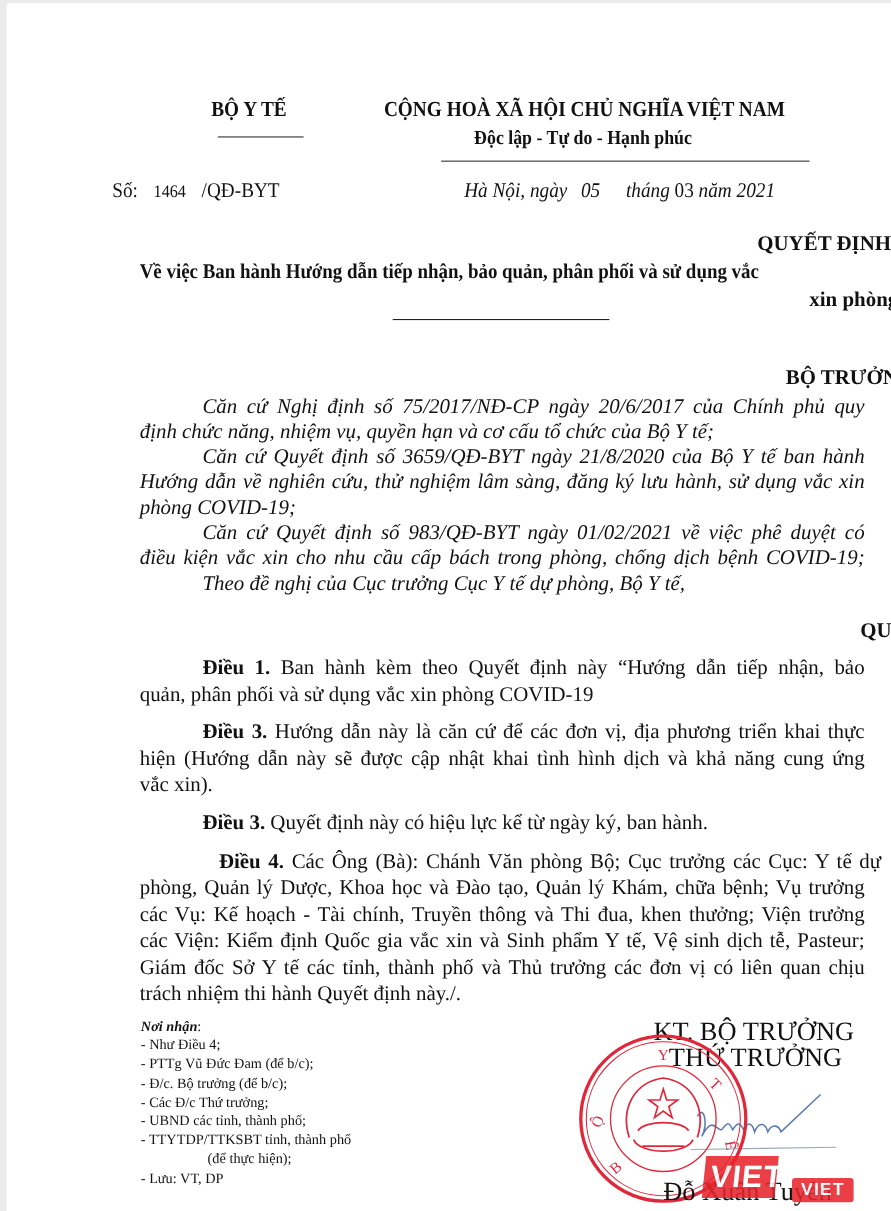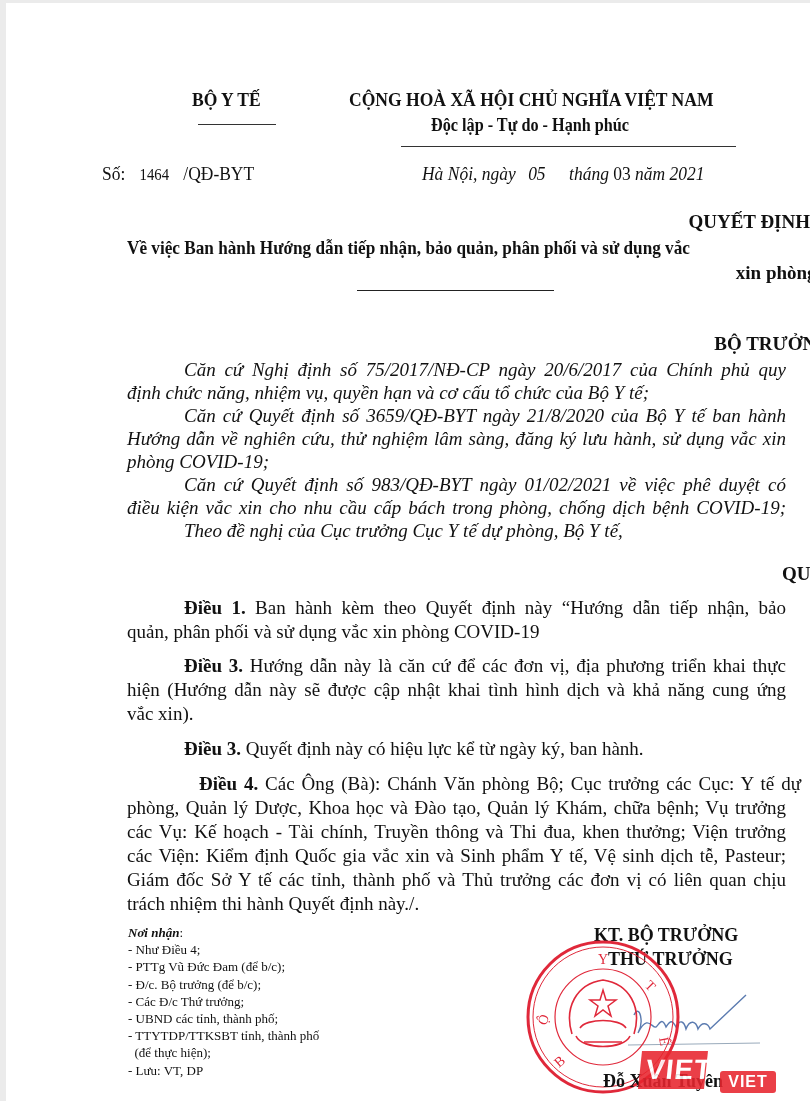--- a/index.html
+++ b/index.html
@@ -25,21 +25,21 @@
     .hdr2 { font-size: 18px; font-weight: bold; transform: scaleX(0.9); transform-origin: left top; }
     .rule { position: absolute; height: 1px; background: #333; }
 
     .body-line { position: absolute; font-size: 19px; line-height: 22px; white-space: nowrap; transform-origin: left top; }
     .justify { display: block; text-align: justify; text-align-last: justify; }
 
     .recips { position: absolute; left: 122px; top: 921px; font-size: 13px; line-height: 17.2px; }
     .recips .title { font-weight: bold; font-style: italic; }
 
     .stamp { position: absolute; left: 518px; top: 935px; width: 158px; height: 158px; }
-    .sign-title { position: absolute; font-size: 18px; font-weight: bold; white-space: nowrap; }
+    .sign-title { position: absolute; font-size: 24px; font-weight: normal; white-space: nowrap; }
     .watermark {
       position: absolute; background: #e8252e; color: #fff; font-family: "Liberation Sans", sans-serif;
       font-weight: bold; letter-spacing: 1px; opacity: 0.88;
     }
   </style>
 </head>
 <body>
 
 <div class="page">
 
@@ -136,21 +136,21 @@
   </div>
 
   <div class="recips">
     <div><span class="title">Nơi nhận</span><span>:</span></div>
     <div>- Như Điều 4;</div>
     <div>- PTTg Vũ Đức Đam (để b/c);</div>
     <div>- Đ/c. Bộ trưởng (để b/c);</div>
     <div>- Các Đ/c Thứ trưởng;</div>
     <div>- UBND các tỉnh, thành phố;</div>
     <div>- TTYTDP/TTKSBT tỉnh, thành phố</div>
-    <div style="white-space:pre;">  (để thực hiện);</div>
+    <div style="white-space:pre;text-align:center;">  (để thực hiện);</div>
     <div>- Lưu: VT, DP</div>
   </div>
 
   <div class="sign-title" style="left:588px; top:922px;">KT. BỘ TRƯỞNG</div>
   <div class="sign-title" style="left:602px; top:946px;">THỨ TRƯỞNG</div>
 
   <svg class="abs" style="left:620px; top:990px;" width="140" height="60" viewBox="0 0 140 60">
     <path d="M8 22 C14 10, 18 30, 12 40 M12 40 C22 20, 26 36, 30 34 C34 30, 36 24, 40 34 C44 28, 46 26, 50 34 C54 26, 58 28, 60 36 C64 26, 70 28, 72 36 C76 28, 82 30, 84 36 L120 2" fill="none" stroke="#5b7bb0" stroke-width="1.4"></path>
     <path d="M2 52 L134 50" stroke="#9ab" stroke-width="1" fill="none"></path>
   </svg>

